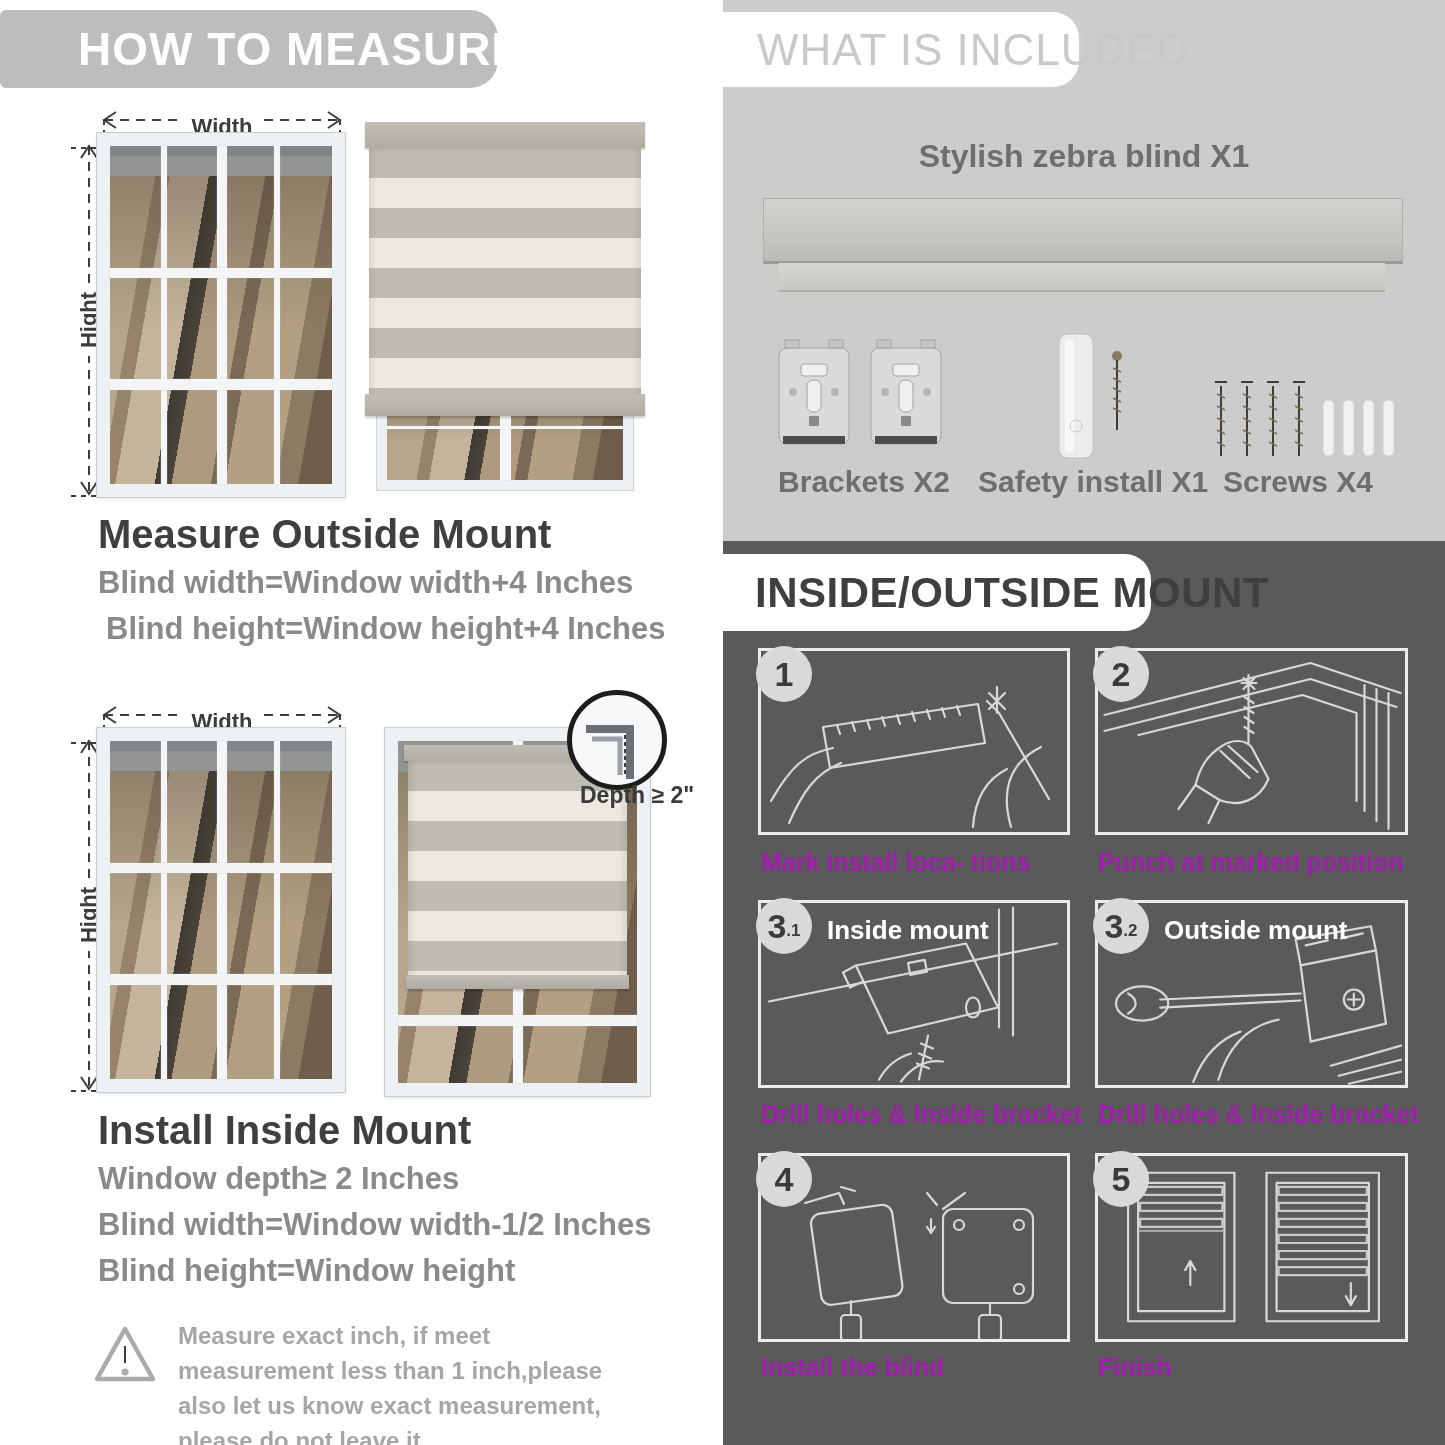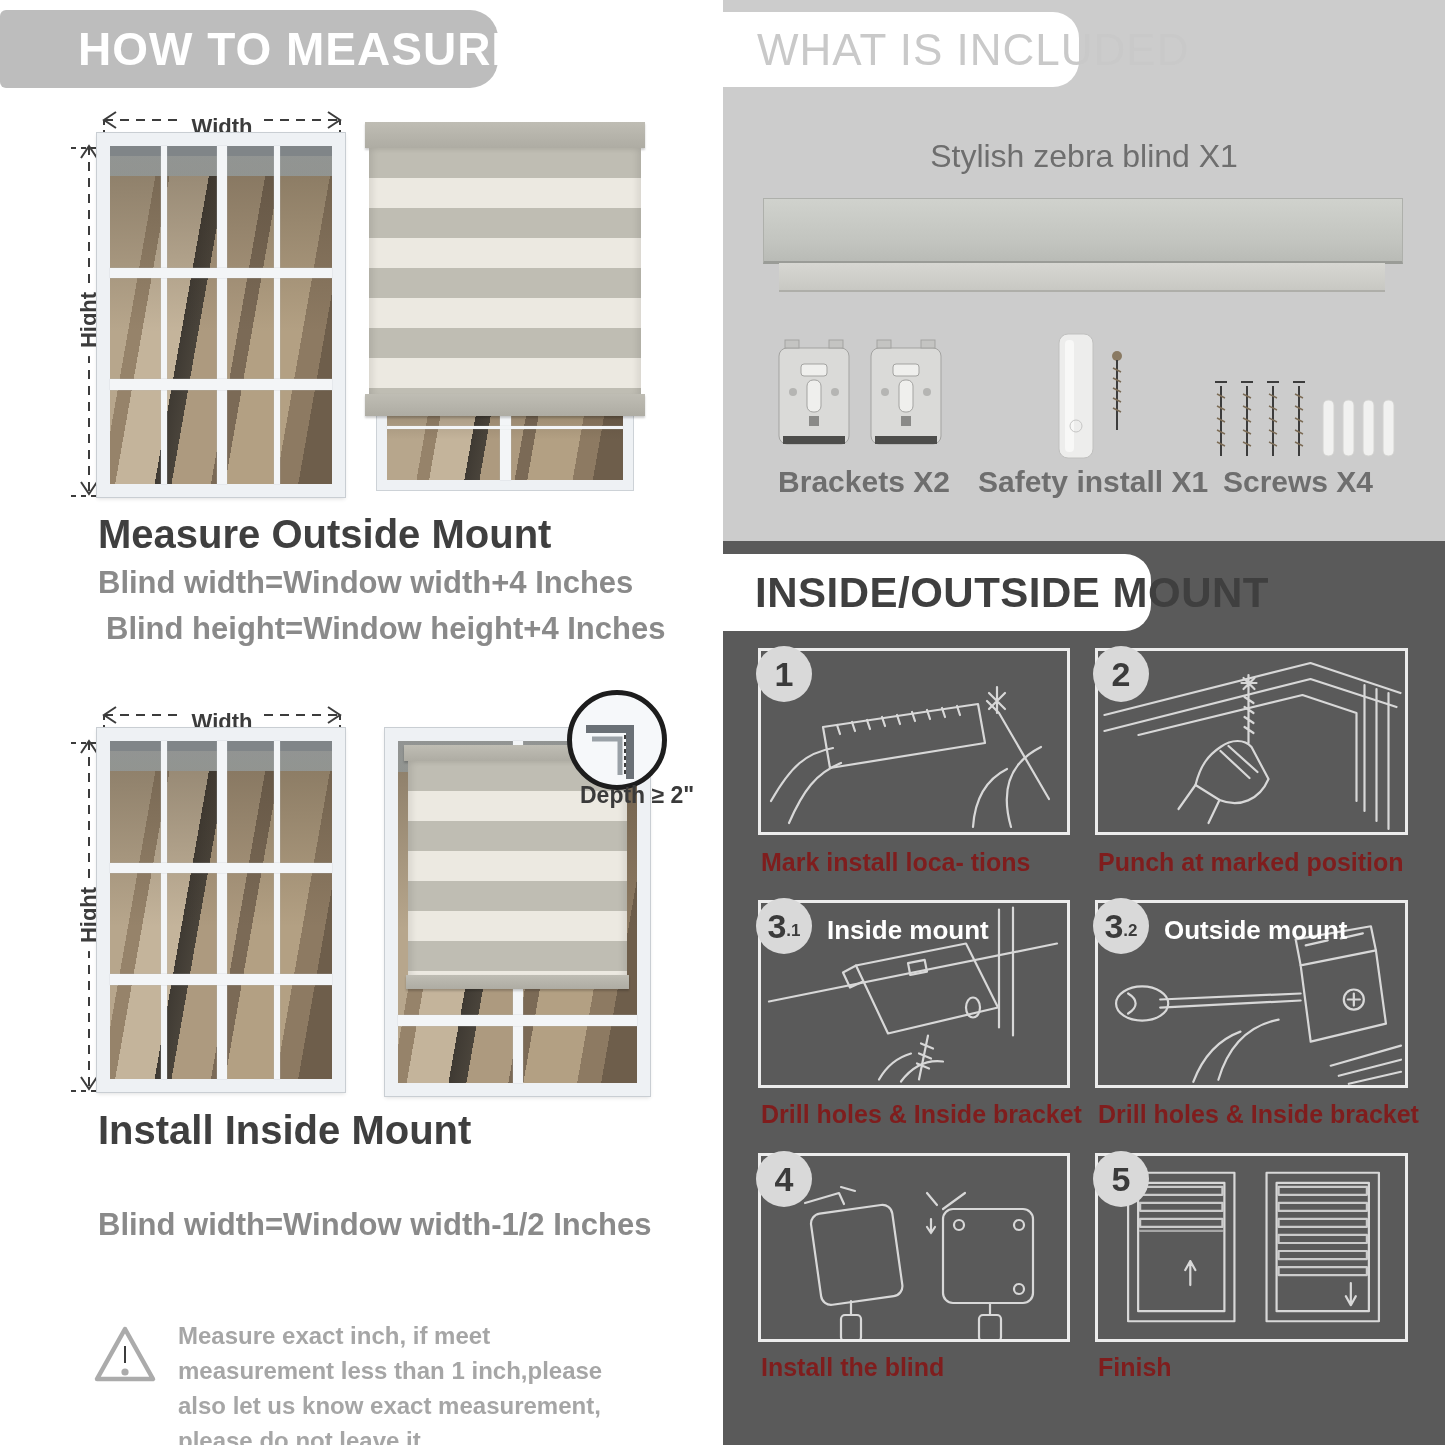--- a/index.html
+++ b/index.html
@@ -57,21 +57,21 @@
   .warn-text{width:452px;font-size:24px;line-height:35px;font-weight:600;color:#a6a6a6;}
 
   
   .col-right{left:723px;top:0;width:722px;height:1445px;background:#cccccc;}
   .dark-sec{left:0;top:541px;width:722px;height:904px;background:#5a5a5a;}
 
   .wii-banner{left:0;top:12px;width:356px;height:75px;background:#ffffff;
               border-radius:0 26px 26px 0;}
   .wii-title{display:block;line-height:75px;padding-left:34px;font-size:44px;font-weight:normal;
              color:#c9c9c9;letter-spacing:1px;white-space:nowrap;}
-  .stylish{left:0;top:138px;width:722px;text-align:center;font-size:32px;font-weight:normal;color:#6e6e6e;}
+  .stylish{left:0;top:138px;width:722px;text-align:center;font-size:32px;font-weight:bold;color:#6e6e6e;}
 
   .hr-top{left:40px;top:198px;width:638px;height:62px;
           background:linear-gradient(180deg,#d0d2cd,#c2c4bf 70%,#b9bbb6);
           border:1px solid #aeb0ab;border-bottom:3px solid #9a9c97;}
   .hr-bottom{left:56px;top:263px;width:606px;height:27px;
           background:linear-gradient(180deg,#d7d7d2,#c8c8c3);
           border-bottom:2px solid #aeaea9;}
 
   .kit-label{top:465px;font-size:30px;font-weight:bold;color:#6e6e6e;text-align:center;white-space:nowrap;}
 
@@ -80,21 +80,21 @@
              color:#3f3f3f;letter-spacing:.5px;white-space:nowrap;}
 
   .panel{box-sizing:border-box;border:3px solid #ececec;}
   .panel svg.art{position:absolute;inset:0;width:100%;height:100%;}
   .badge{position:absolute;left:-5px;top:-5px;width:56px;height:56px;border-radius:50%;
          background:#d9d9d9;display:flex;align-items:center;justify-content:center;
          color:#3b3b3b;font-weight:bold;}
   .badge .num{font-size:34px;}
   .badge .suf{font-size:17px;margin-top:10px;}
   .panel-title{position:absolute;left:66px;top:12px;color:#ffffff;font-size:26px;font-weight:bold;white-space:nowrap;}
-  .caption{color:#7f1d1d;font-size:25px;font-weight:bold;white-space:nowrap;}
+  .caption{color:#a21caf;font-size:25px;font-weight:bold;white-space:nowrap;}
 
   .art line,.art path,.art polyline,.art polygon,.art rect,.art circle,.art ellipse{
     stroke:#d8d8d8;stroke-width:2.2;fill:none;stroke-linecap:round;stroke-linejoin:round;}
 </style>
 </head>
 <body>
 
 <div id="stage">
 
   <div class="abs col-left">
@@ -196,21 +196,23 @@
     <div class="abs mag-circle" style="left:567px;top:690px;">
       <svg viewBox="0 0 90 90" style="position:absolute;inset:0;">
         <path d="M14,34 H58 V84" stroke="#6a7076" stroke-width="8" fill="none"></path>
         <path d="M20,44 H48 V80" stroke="#9aa1a7" stroke-width="5" fill="none"></path>
         <line x1="53" y1="40" x2="53" y2="80" stroke="#3a3a3a" stroke-width="2" stroke-dasharray="4 3"></line>
       </svg>
     </div>
     <span class="abs depth-label" style="left:580px;top:782px;">Depth ≥ 2"</span>
 
     <span class="abs h2" style="left:98px;top:1108px;">Install Inside Mount</span>
+    <span class="abs gray-line" style="left:98px;top:1161px;">Window depth≥ 2 Inches</span>
     <span class="abs gray-line" style="left:98px;top:1207px;">Blind width=Window width-1/2 Inches</span>
+    <span class="abs gray-line" style="left:98px;top:1253px;">Blind height=Window height</span>
 
     <svg class="abs" style="left:92px;top:1322px;" width="66" height="64" viewBox="0 0 66 64">
       <path d="M33,7 L61,57 H5 Z" stroke="#ababab" stroke-width="4.5" fill="none" stroke-linejoin="round"></path>
       <line x1="33" y1="24" x2="33" y2="41" stroke="#ababab" stroke-width="6"></line>
       <circle cx="33" cy="50" r="3.6" fill="#ababab" stroke="none"></circle>
     </svg>
     <div class="abs warn-text" style="left:178px;top:1318px;">Measure exact inch, if meet measurement less than 1 inch,please also let us know exact measurement, please do not leave it</div>
   </div>
 
   <div class="abs col-right">

